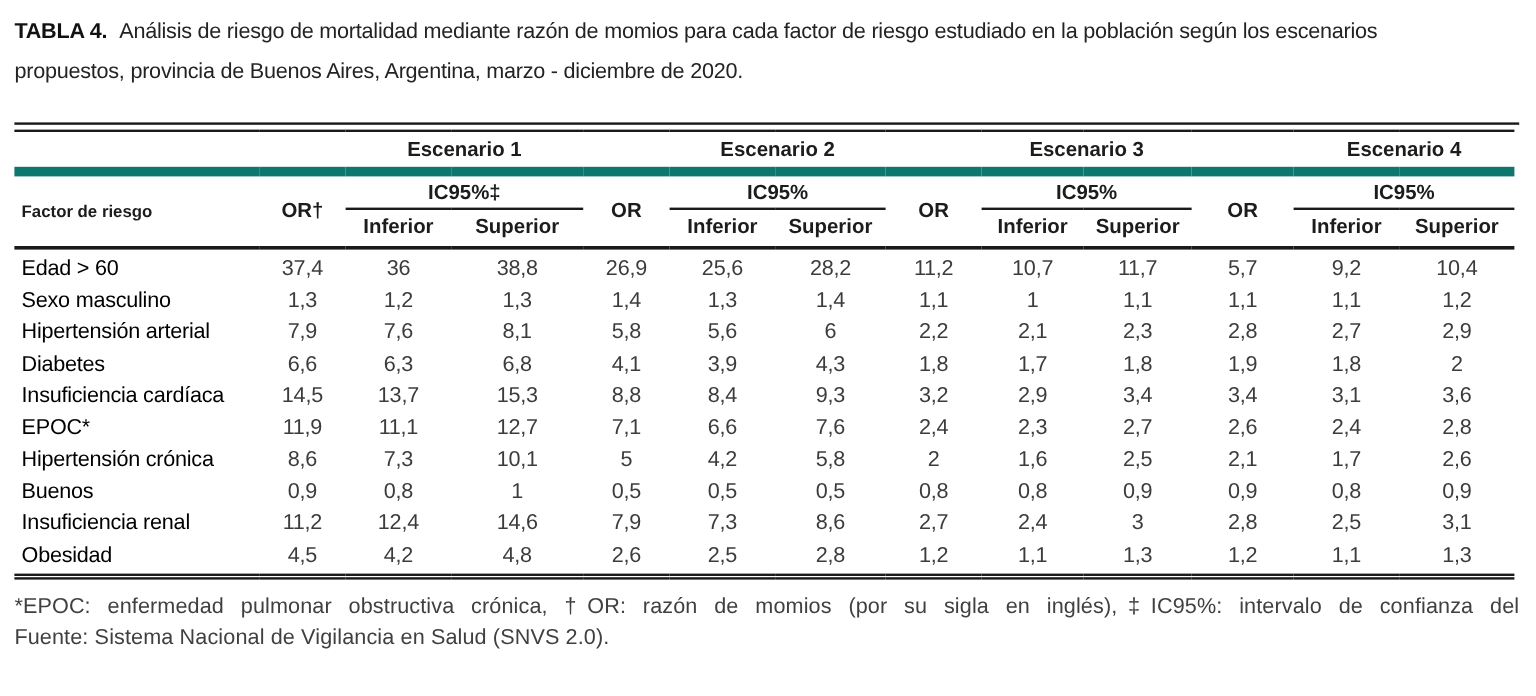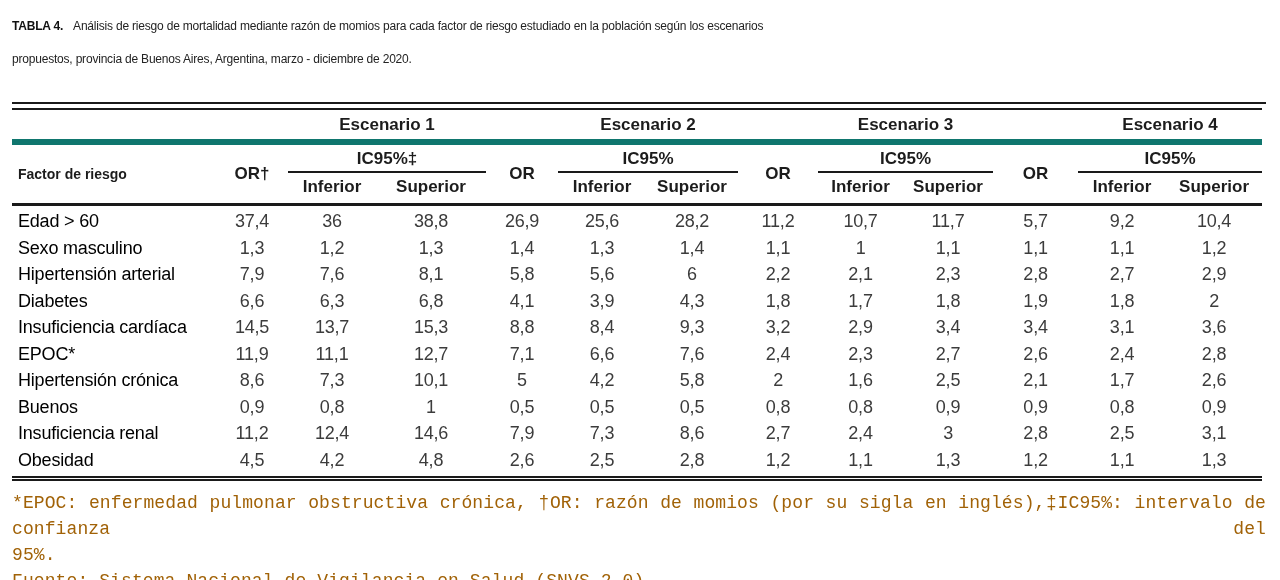--- a/index.html
+++ b/index.html
@@ -7,21 +7,21 @@
   body {
     width: 1280px; height: 580px;
     font-family: "Liberation Sans", sans-serif;
     color: #262626;
     overflow: hidden;
   }
   .page { padding: 10px 14px 0 12px; }
 
   
   .title {
-    font-size: 12px;
+    font-size: 18px;
     line-height: 33px;
     color: #232323;
     letter-spacing: -0.2px;
   }
   .title .lbl { font-weight: bold; margin-right: 10px; color: #111; }
 
   
   .tablewrap {
     margin-top: 26px;
     border-top: 2px solid #1a1a1a;
@@ -29,21 +29,21 @@
   }
   table {
     width: 1250px;
     border-collapse: collapse;
     table-layout: fixed;
     border-top: 2px solid #1a1a1a;
     border-bottom: 5px double #1a1a1a;
   }
   th, td { font-weight: normal; }
   thead .scen-row td {
-    border-bottom: 6px solid #0f766e;
+    border-bottom: 8px solid #0f766e;
     font-weight: bold; font-size: 17px; color: #1c1c1c;
     text-align: center; padding: 5px 0 4px 0;
   }
   thead .mid-row td, thead .sub-row td {
     font-weight: bold; font-size: 17px; color: #1c1c1c;
     text-align: center; vertical-align: middle;
   }
   thead td.factor-h { text-align: left; padding-left: 6px; font-size: 14px; }
   thead td.ic { border-bottom: 2px solid #1a1a1a; padding: 4px 14px 2px 14px; }
   thead .sub-row td { padding: 4px 0 6px 0; }
@@ -61,23 +61,22 @@
     line-height: 23.5px;
     letter-spacing: -0.2px;
   }
   tbody td.factor { text-align: left; padding-left: 6px; color: #000000; }
   tbody tr:first-child td { padding-top: 4px; }
   tbody tr:last-child td { padding-bottom: 4px; }
 
   
   .footnotes { margin-top: 9px; }
   .fn {
-    font-size: 18px; line-height: 26px; color: #a16207;
+    font-size: 18px; line-height: 26px; color: #404040;
     letter-spacing: 0.1px;
-    font-family: Liberation Mono, monospace;
   }
   .fn.justify { text-align: justify; text-align-last: justify; }
 </style>
 </head>
 <body>
 
 <div class="page">
 
   <p class="title">
     <span class="lbl">TABLA 4.</span><span>Análisis de riesgo de mortalidad mediante razón de momios para cada factor de riesgo estudiado en la población según los escenarios</span><br>
@@ -284,17 +283,16 @@
             <td>1,2</td>
             <td>1,1</td>
             <td>1,3</td>
           </tr>
         </tbody>
     </table>
   </div>
 
   <div class="footnotes">
     <p class="fn justify">*EPOC: enfermedad pulmonar obstructiva crónica, †OR: razón de momios (por su sigla en inglés),‡IC95%: intervalo de confianza del</p>
-    <p class="fn">95%.</p>
     <p class="fn">Fuente: Sistema Nacional de Vigilancia en Salud (SNVS 2.0).</p>
   </div>
 
 </div>
 
 </body></html>

